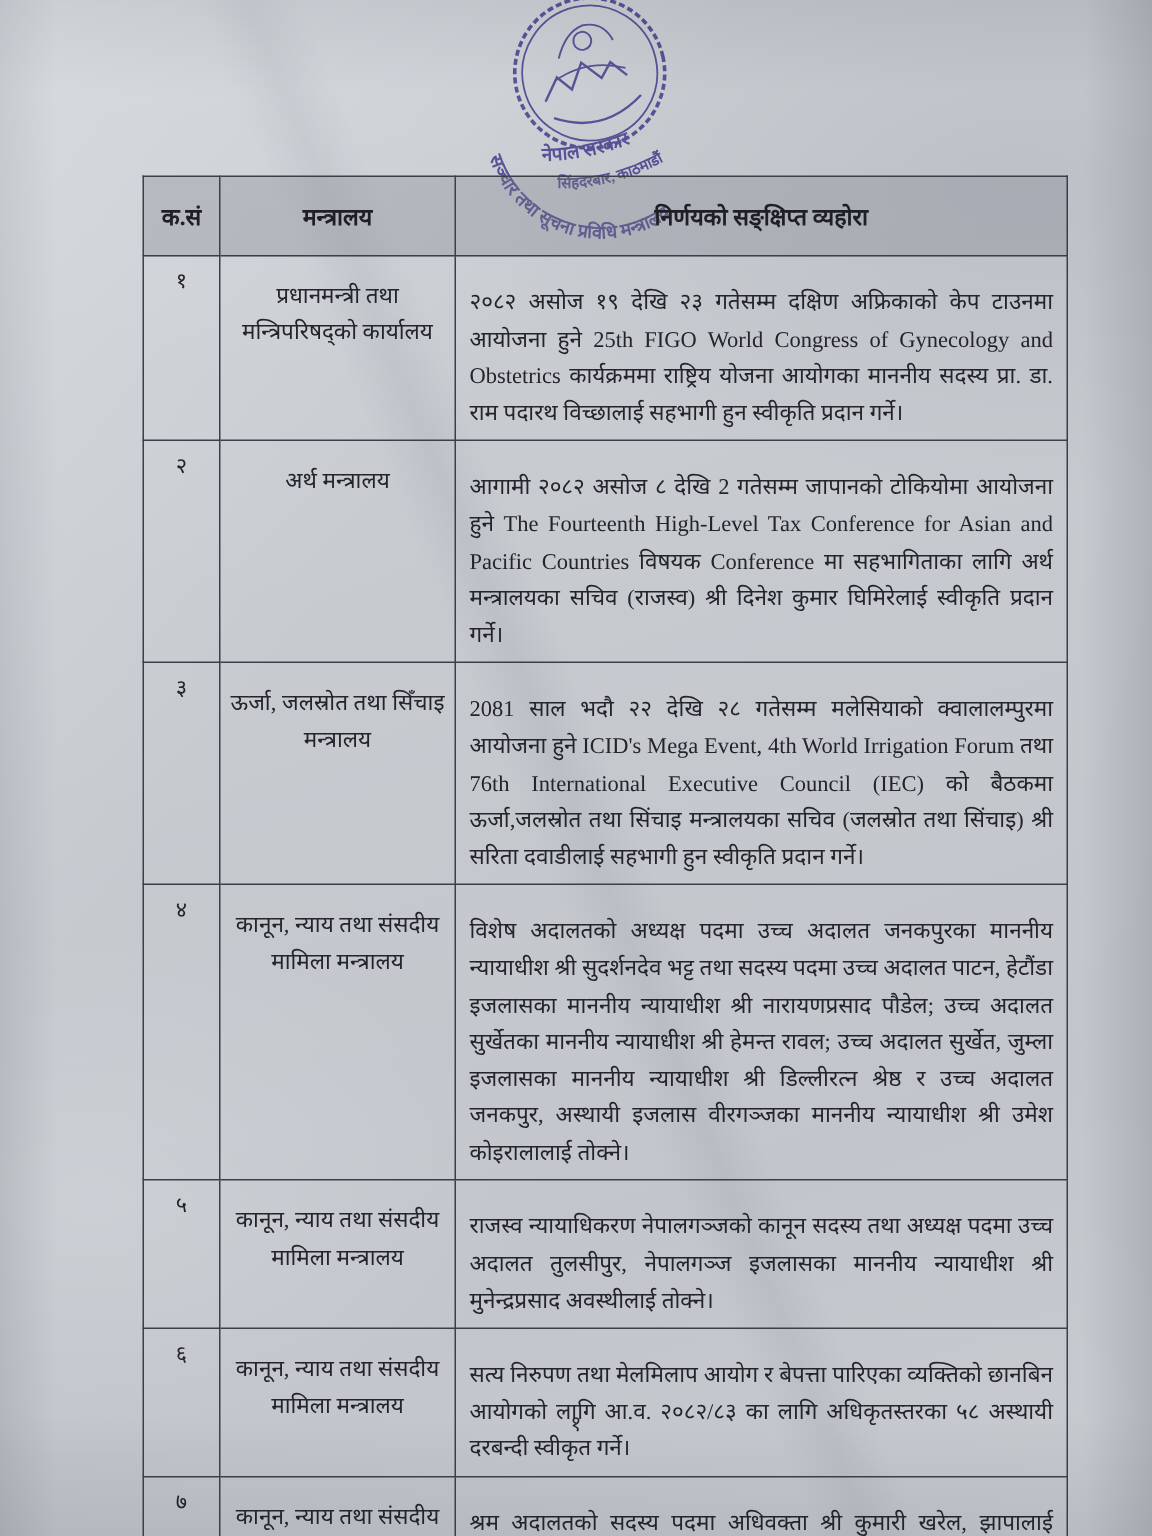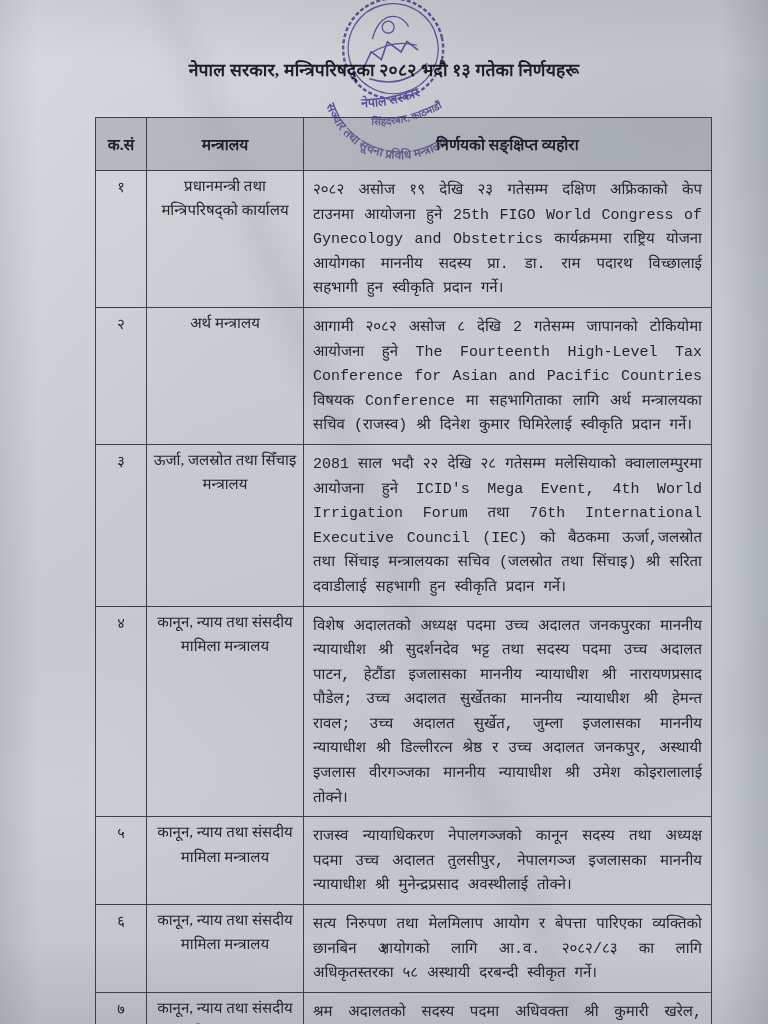--- a/index.html
+++ b/index.html
@@ -42,33 +42,32 @@
   table.decisions th,table.decisions td{
     border:1.6px solid #3c3f46;
     vertical-align:top;
   }
   table.decisions thead th{
     background:rgba(118,124,133,.30);
     font-weight:bold;font-size:15.5px;color:#1e2026;
     padding:15px 4px;text-align:center;
   }
   td.c-sn{width:42px;text-align:center;font-size:14.5px;padding:5px 2px 1px;}
-  td.c-min{width:148px;text-align:center;font-size:15px;line-height:1.62;padding:3px 6px;}
-  td.c-dec{width:399px;text-align:justify;font-size:15px;line-height:1.64;padding:8px 9px 5px;font-family:Liberation Mono, monospace;}
+  td.c-min{width:148px;text-align:center;font-size:15px;line-height:1.62;padding:15px 6px;}
+  td.c-dec{width:399px;text-align:justify;font-size:15px;line-height:1.64;padding:19px 9px 5px;}
   .page-number{
     position:absolute;top:938px;left:0;width:100%;
     text-align:center;font-size:14.5px;color:#2a2c33;
   }
 </style>
 </head>
 <body>
 
 <div class="paper">
 
-  <div class="doc-title">नेपाल सरकार, मन्त्रिपरिषद्का २०८२ भदौ १३ गतेका निर्णयहरू</div>
 
   <div class="stamp">
     <svg viewBox="0 0 192 172">
       <defs>
         <path id="arcMinistry" d="M 18,98 A 78,78 0 0 0 174,88" fill="none"></path>
         <path id="arcOrg" d="M 44,108 Q 96,122 148,102" fill="none"></path>
         <path id="arcPlace" d="M 52,128 Q 96,142 144,124" fill="none"></path>
       </defs>
       <g stroke="#5d50ad" fill="none">
         <circle cx="96" cy="60" r="50" stroke-width="2.4" stroke-dasharray="4 2.2"></circle>

